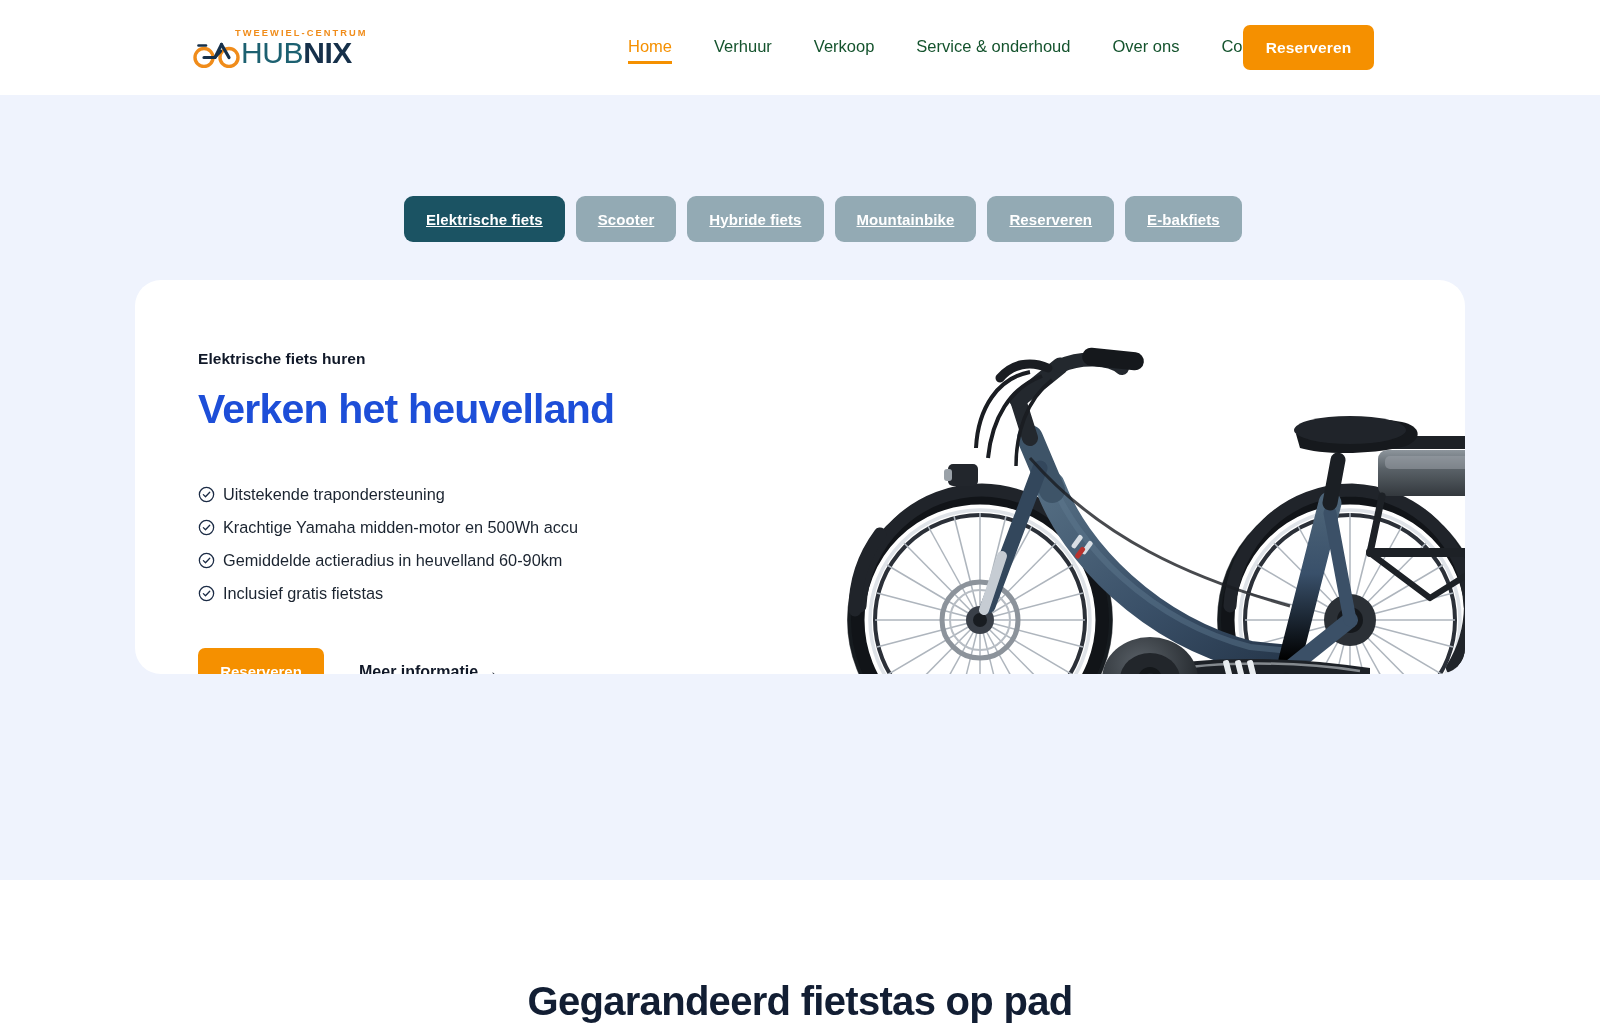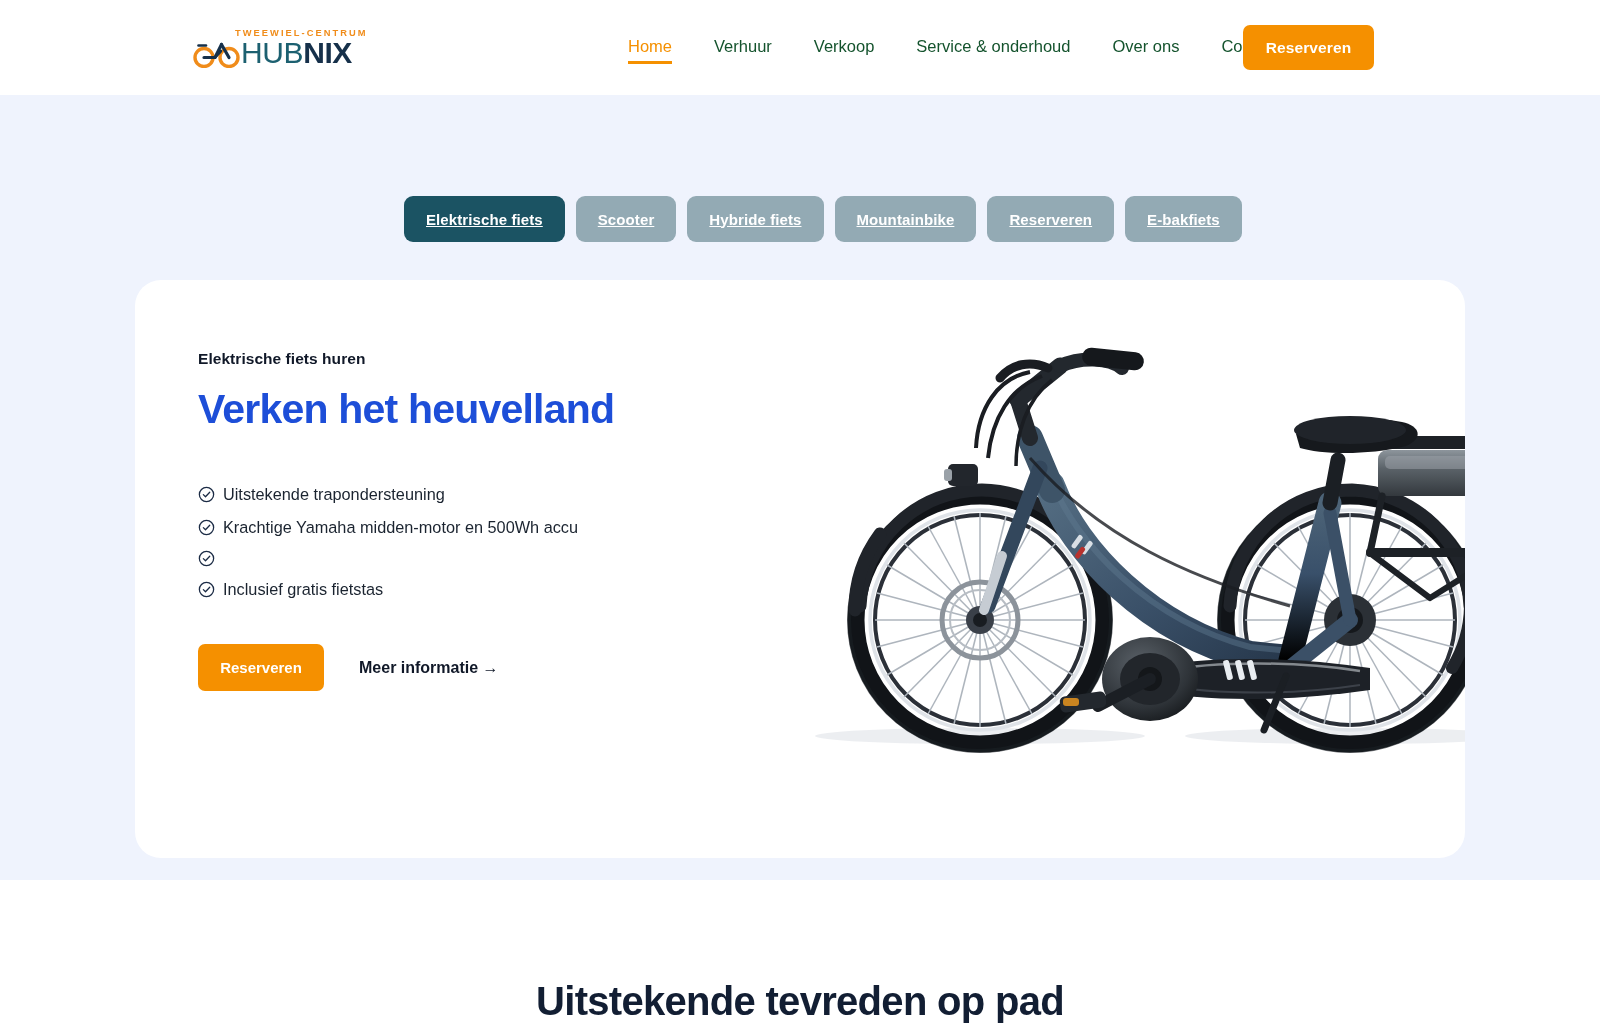--- a/index.html
+++ b/index.html
@@ -157,21 +157,21 @@
   .tab.active {
     background: #1b5363;
   }
 
   
   .product-card {
     position: absolute;
     top: 185px;
     left: 135px;
     width: 1330px;
-    height: 578px;
+    height: 394px;
     background: #ffffff;
     border-radius: 26px;
     overflow: hidden;
   }
 
   .card-copy {
     position: absolute;
     left: 63px;
     top: 70px;
     width: 560px;
@@ -358,20 +358,21 @@
             </span>
             <span class="feature-text">Krachtige Yamaha midden-motor en 500Wh accu</span>
           </li>
           <li class="feature-item">
             <span class="check-icon">
               <svg viewBox="0 0 20 20" width="17" height="17" aria-hidden="true">
                 <circle cx="10" cy="10" r="8.4" fill="none" stroke="#1b2b45" stroke-width="1.5"></circle>
                 <path d="M6.3 10.2 L8.8 12.7 L13.8 7.3" fill="none" stroke="#1b2b45" stroke-width="1.5" stroke-linecap="round" stroke-linejoin="round"></path>
               </svg>
             </span>
+            <span class="feature-text">Gemiddelde actieradius in heuvelland 60-90km</span>
           </li>
           <li class="feature-item">
             <span class="check-icon">
               <svg viewBox="0 0 20 20" width="17" height="17" aria-hidden="true">
                 <circle cx="10" cy="10" r="8.4" fill="none" stroke="#1b2b45" stroke-width="1.5"></circle>
                 <path d="M6.3 10.2 L8.8 12.7 L13.8 7.3" fill="none" stroke="#1b2b45" stroke-width="1.5" stroke-linecap="round" stroke-linejoin="round"></path>
               </svg>
             </span>
             <span class="feature-text">Inclusief gratis fietstas</span>
           </li>
@@ -551,16 +552,16 @@
           <path d="M556 338 L534 392" fill="none" stroke="#1b1f24" stroke-width="7" stroke-linecap="round"></path>
 
           <path d="M300 120 C370 200, 460 240, 560 268" fill="none" stroke="#1a1d22" stroke-width="3" opacity="0.8"></path>
         </svg>
       </div>
 
     </div>
   </section>
 
   <section class="section-below">
-    <h2 class="section-heading">Uitstekende tevreden op pad</h2>
+    <h2 class="section-heading">Gegarandeerd fietstas op pad</h2>
   </section>
 
 </div>
 
 </body></html>

